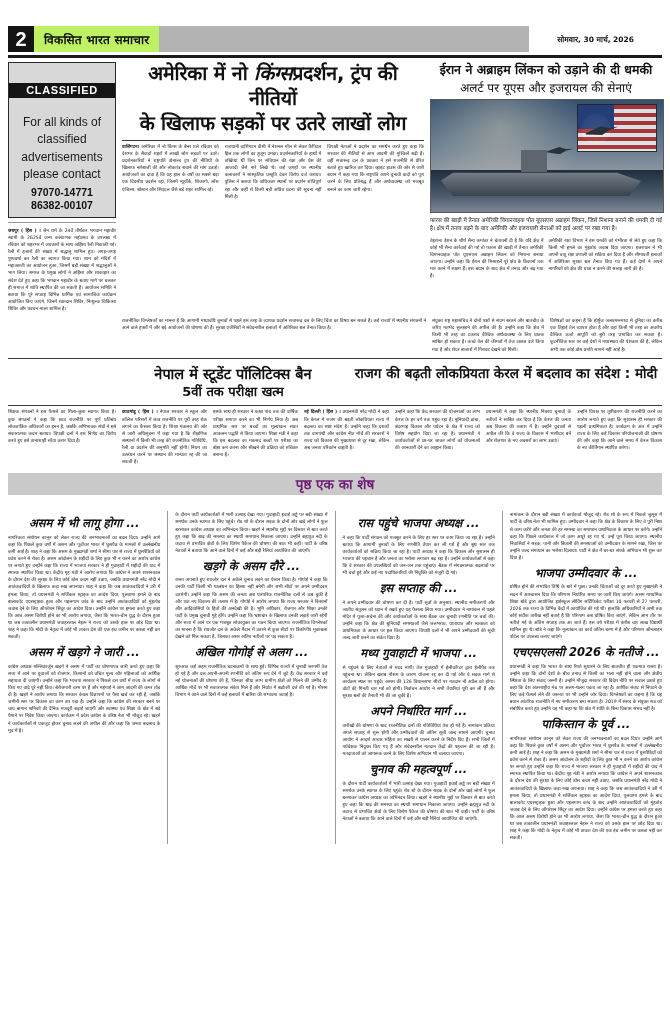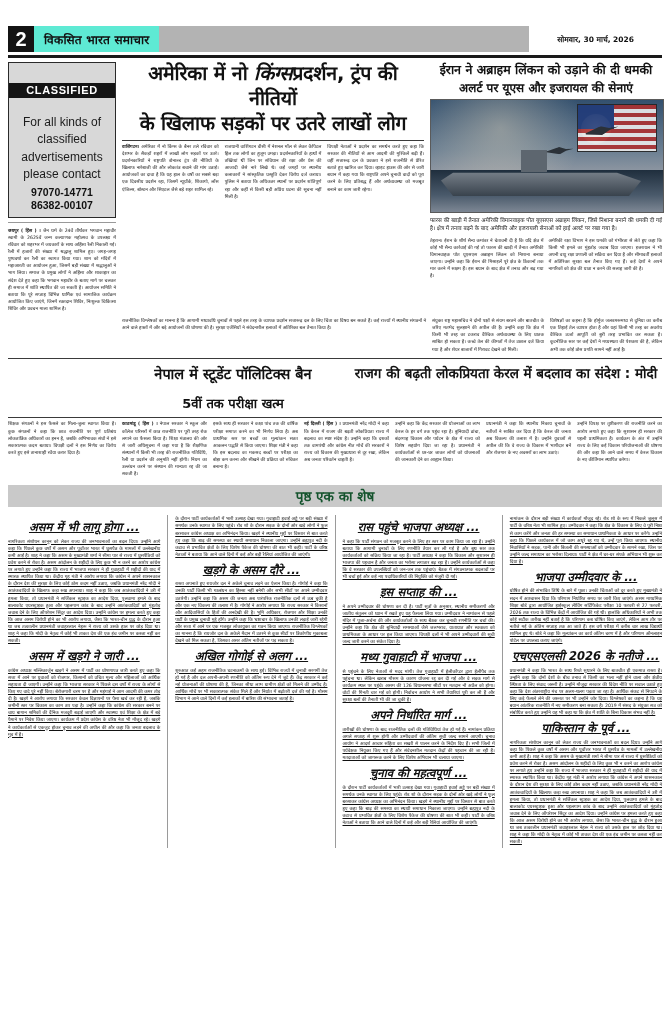--- a/index.html
+++ b/index.html
@@ -13,21 +13,21 @@
 
   
   .masthead{display:flex;align-items:stretch;height:26px;margin-top:26px;background:#b3b3b3;}
   .mh-num{
     background:#141414;color:#fff;width:26px;min-width:26px;
     display:flex;align-items:center;justify-content:center;
     font-family:"Liberation Sans","DejaVu Sans",sans-serif;
     font-weight:bold;font-size:20px;line-height:1;
   }
   .mh-title{
-    background:#5eead4;padding:0 10px;display:flex;align-items:center;
+    background:#bef264;padding:0 10px;display:flex;align-items:center;
     font-family:"DejaVu Sans","Liberation Sans",sans-serif;
     font-weight:bold;font-size:12px;letter-spacing:.2px;white-space:nowrap;
   }
   .mh-fill{flex:1;background:#b3b3b3;}
   .mh-date{
     background:#ffffff;padding:0 28px;display:flex;align-items:center;
     font-family:"DejaVu Sans","Liberation Sans",sans-serif;
     font-weight:bold;font-size:7.5px;white-space:nowrap;
   }
   .rule-thick{height:3px;background:#1a1a1a;margin-top:3px;}
@@ -68,21 +68,21 @@
     font-weight:bold;font-size:19.5px;line-height:1.28;
     text-align:center;margin:0 0 3px 0;letter-spacing:-.2px;
   }
   .lead-head .ital{font-style:italic;}
   .right-head{
     font-family:"DejaVu Sans","Liberation Sans",sans-serif;
     font-weight:bold;font-size:12.5px;line-height:1.35;text-align:center;margin:0;
   }
   .right-sub{
     font-family:"DejaVu Sans","Liberation Sans",sans-serif;
-    font-weight:bold;font-size:12px;line-height:1.35;text-align:center;margin:1px 0 3px 0;
+    font-weight:normal;font-size:12px;line-height:1.35;text-align:center;margin:1px 0 3px 0;
   }
 
   
   .photo{
     width:100%;height:112px;margin:3px 0 4px 0;position:relative;overflow:hidden;
     background:linear-gradient(#243447 0%,#3d536b 38%,#5b6f82 60%,#2e3d4c 100%);
     border:1px solid #5a5a5a;
   }
   .ph-sky{position:absolute;inset:0;background:
       radial-gradient(circle at 30% 25%, rgba(255,235,200,.35), transparent 45%),
@@ -105,40 +105,40 @@
     font-family:"DejaVu Sans","Liberation Sans",sans-serif;
     font-size:5.6px;line-height:1.4;text-align:justify;color:#222;margin:0 0 4px 0;
   }
   .body-col{font-size:4.6px;line-height:1.55;text-align:justify;color:#1c1c1c;
     font-family:"DejaVu Sans","Liberation Sans",sans-serif;hyphens:auto;word-break:break-word;}
   .body-col p{margin:0 0 3px 0;}
   .dateline{font-weight:bold;}
 
   .mid-head{
     font-family:"DejaVu Sans","Liberation Sans",sans-serif;
-    font-weight:bold;font-size:14.5px;line-height:1.3;text-align:center;margin:4px 0 12px 0;
+    font-weight:bold;font-size:14.5px;line-height:1.3;text-align:center;margin:4px 0 0 0;
   }
   .mid-head2{
     font-family:"DejaVu Sans","Liberation Sans",sans-serif;
     font-weight:bold;font-size:13px;line-height:1.3;text-align:center;margin:0 0 3px 0;
   }
 
   
   .cont-banner{height:22px;background:#c9c9c9;display:flex;align-items:center;justify-content:center;margin-top:5px;}
   .cont-banner span{
     font-family:"DejaVu Sans","Liberation Sans",sans-serif;
-    font-weight:bold;font-size:13.5px;color:#14532d;
+    font-weight:bold;font-size:13.5px;color:#701a75;
   }
   .sec-head{
     font-family:"DejaVu Sans","Liberation Sans",sans-serif;
     font-weight:bold;font-style:italic;font-size:11.5px;text-align:center;
     margin:5px 0 3px 0;line-height:1.25;
   }
 
-  .bottom-grid{display:flex;gap:7px;margin-top:8px;text-decoration:underline;}
+  .bottom-grid{display:flex;gap:7px;margin-top:16px;}
   .bcol{flex:1;min-width:0;}
   .vline{width:1px;background:#9a9a9a;}
   .hr-s{height:1px;background:#999;margin:4px 0;}
 </style>
 </head>
 <body>
 
 <div class="page">
 
   <div class="masthead">

